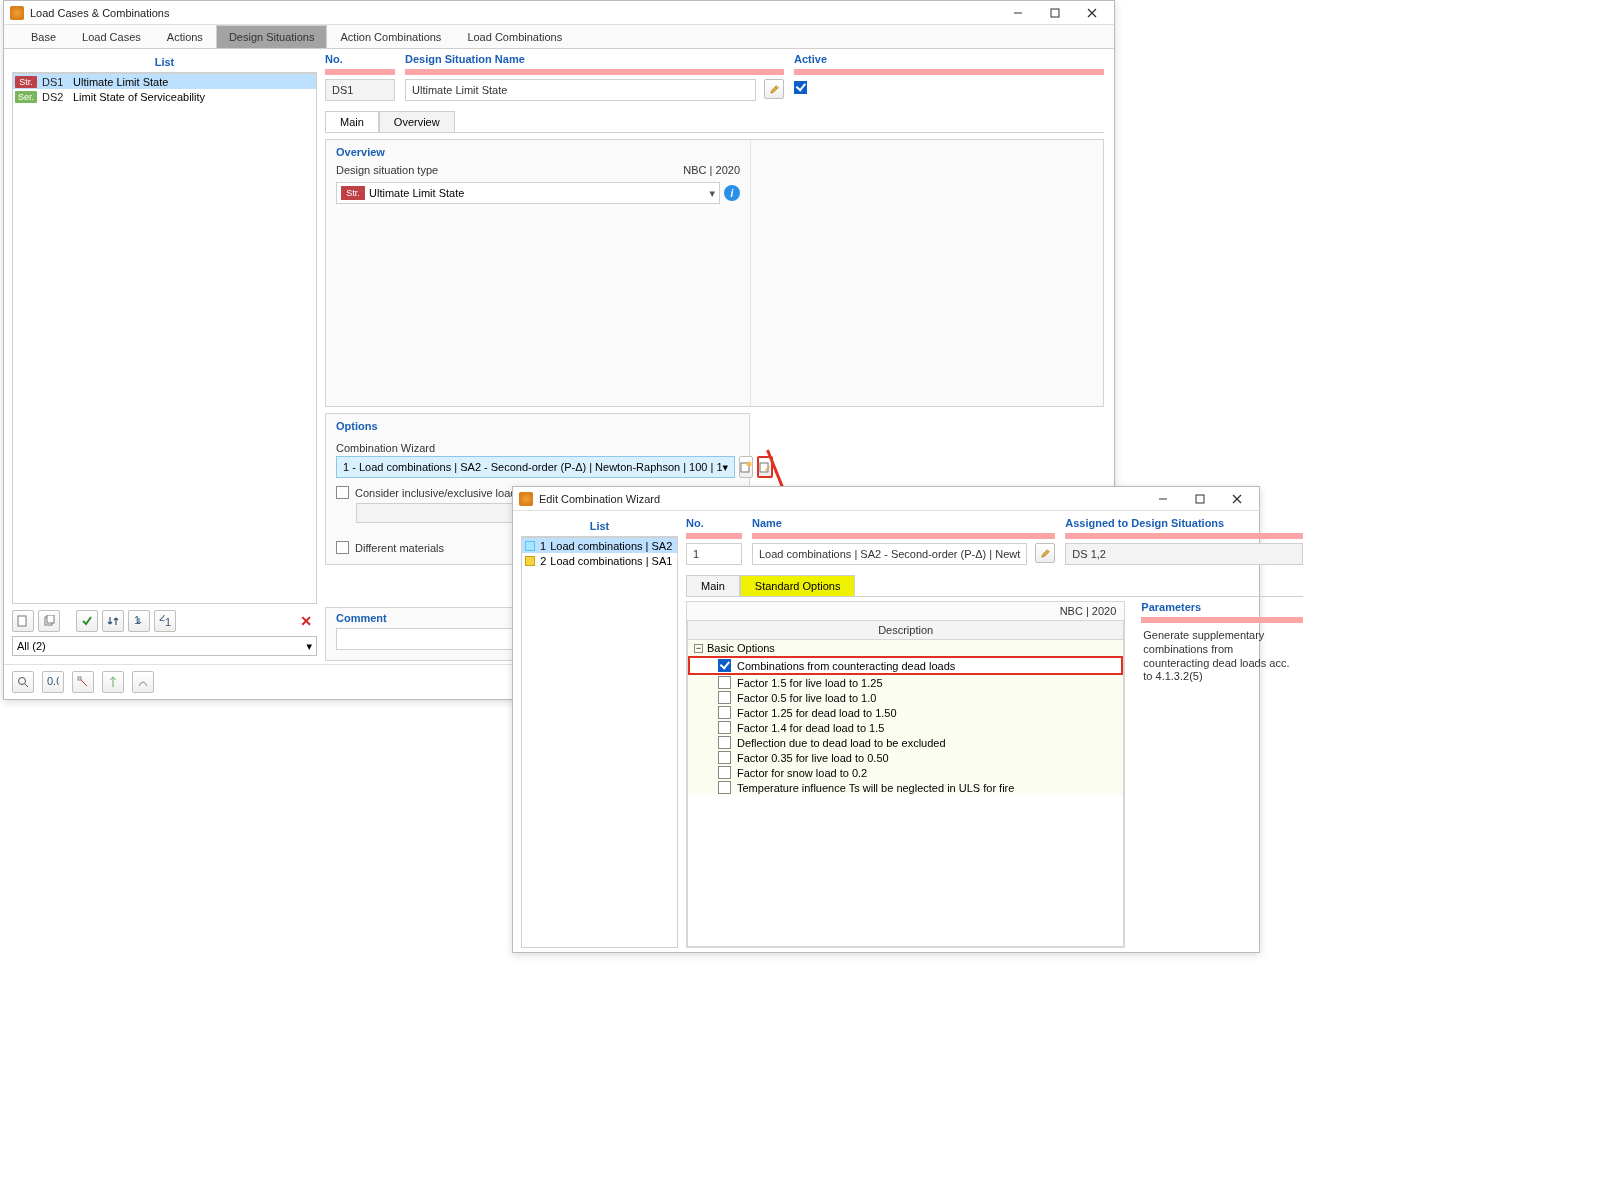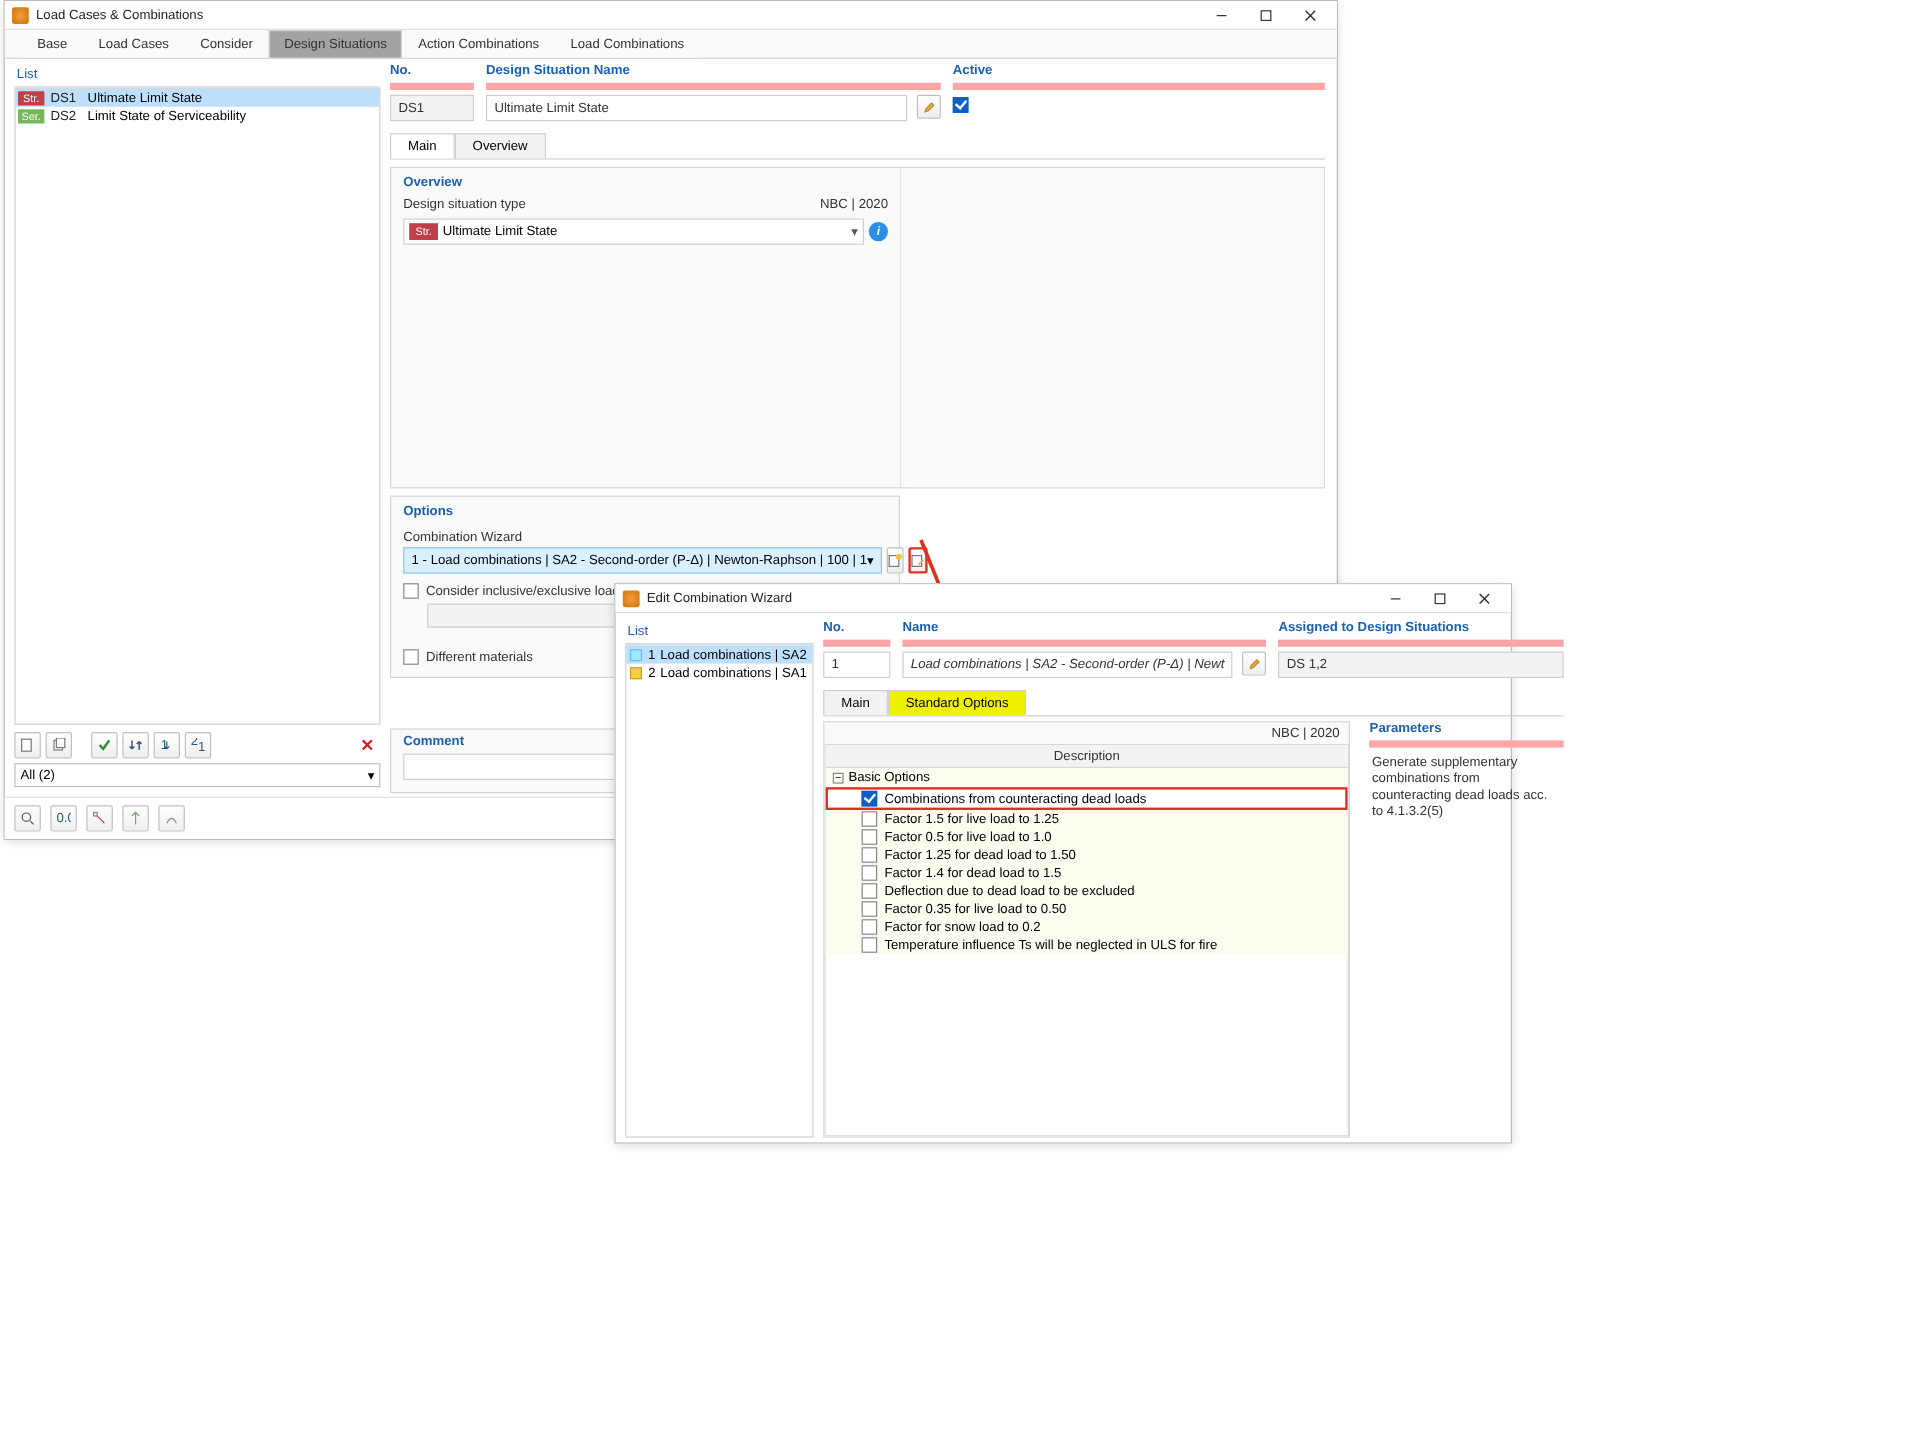--- a/index.html
+++ b/index.html
@@ -14,21 +14,21 @@
 .winbtn { width: 36px; height: 24px; display: flex; align-items: center; justify-content: center; color: #333; }
 
 .tabstrip { display:flex; border-bottom:1px solid #cfcfcf; background:#fafafa;}
 .tab { padding:5px 12px; border:1px solid transparent; border-bottom:none; background:#fafafa; color:#333; cursor:pointer;}
 .tab.active-yellow { background:#a3a3a3; font-weight:500; border-color:#cfcfcf;}
 
 .content { display:flex; padding:0; height: calc(100% - 24px - 29px - 38px); }
 .leftcol { width:317px; padding:4px 4px 0 8px; display:flex; flex-direction:column; }
 .rightcol { flex:1; padding:4px 10px 4px 4px; display:flex; flex-direction:column; gap:6px;}
 
-.section-head { color:#1a5fb4; font-weight:400; padding:3px 2px 4px; border-bottom:1px solid #d0d0d0;}
+.section-head { color:#1a5fb4; font-weight:700; padding:3px 2px 4px; border-bottom:1px solid #d0d0d0;text-align:center;}
 .listbox { flex:1; border:1px solid #d0d0d0; background:#fff; min-height:0; overflow:hidden;}
 .listrow { display:flex; align-items:center; height:15px; padding:0 2px; gap:5px;}
 .listrow.sel { background:#bde0ff; }
 .tag { display:inline-flex; align-items:center; justify-content:center; width:22px; height:12px; font-size:9px; color:#fff; border-radius:1px;}
 .tag.str { background:#c04048;}
 .tag.ser { background:#79b85a;}
 .dsid{ width:26px; color:#222;}
 .rowfill{ flex:1; }
 
 .list-toolbar{ display:flex; gap:4px; padding:6px 0 4px; align-items:center;}
@@ -123,21 +123,21 @@
             <line x1="1" y1="1" x2="9" y2="9" stroke="#333" stroke-width="1.2"></line>
             <line x1="9" y1="1" x2="1" y2="9" stroke="#333" stroke-width="1.2"></line>
           </svg>
         </div>
     </div>
   </div>
 
   <div class="tabstrip" style="padding-left:14px;">
     <div class="tab">Base</div>
     <div class="tab">Load Cases</div>
-    <div class="tab">Consider</div>
+    <div class="tab">Actions</div>
     <div class="tab active-yellow">Design Situations</div>
     <div class="tab">Action Combinations</div>
     <div class="tab">Load Combinations</div>
   </div>
 
   <div class="content">
 
     <div class="leftcol">
       <div class="section-head">List</div>
       <div class="listbox" style="height:523px;">
@@ -368,21 +368,21 @@
       <div class="toprow">
         <div class="block" style="width:56px;">
           <div class="field-label">No.</div>
           <div class="input" style="margin-top:4px;">
               <span>1</span>
             </div>
         </div>
         <div class="block" style="flex:1;">
           <div class="field-label">Name</div>
           <div style="display:flex;gap:4px;margin-top:4px;">
-            <div class="input" style="flex:1;overflow:hidden;white-space:nowrap;font-style:italic;">
+            <div class="input" style="flex:1;overflow:hidden;white-space:nowrap;">
                 <span>Load combinations | SA2 - Second-order (P-Δ) | Newt</span>
               </div>
             <div class="edit-pencil">
                 <svg class="pencil-svg" viewBox="0 0 12 12">
                   <path d="M2 10 L3 7 L8 2 L10 4 L5 9 Z" fill="#e0b050" stroke="#b88820"></path>
                 </svg>
               </div>
           </div>
         </div>
         <div class="block" style="width:238px;">

